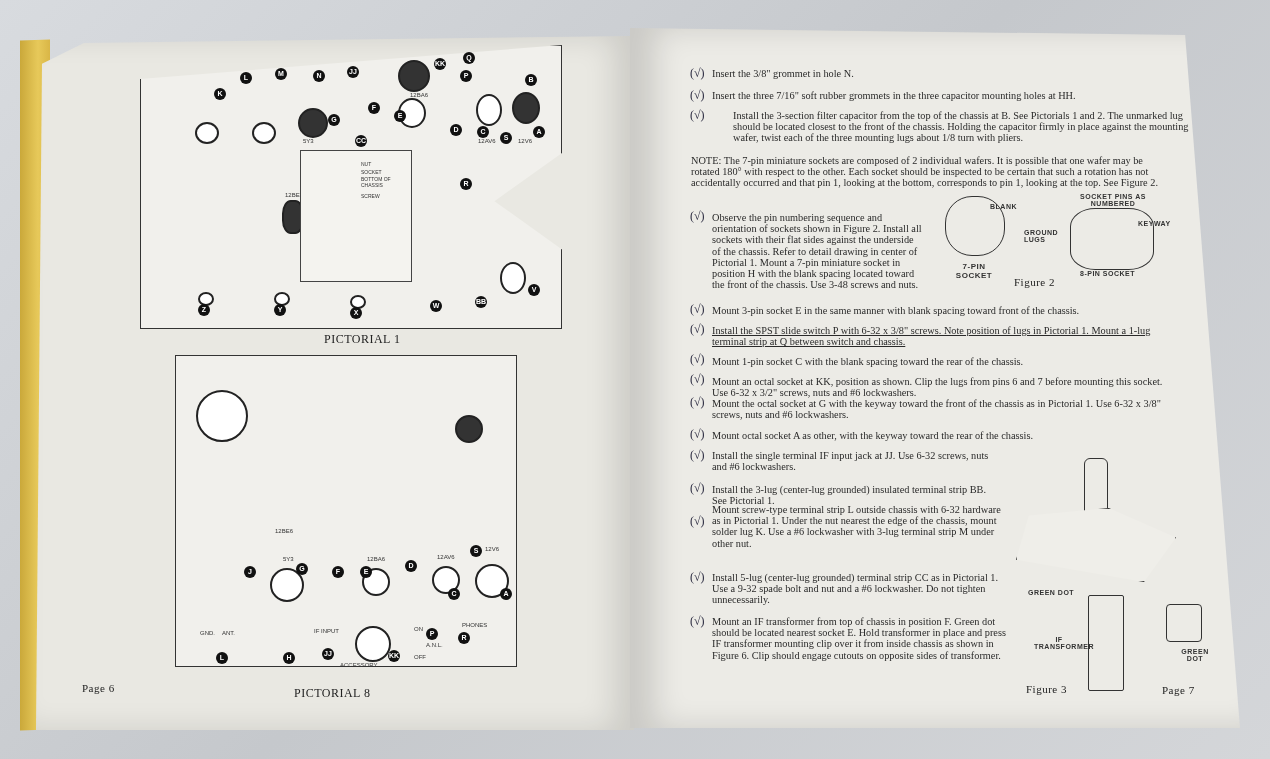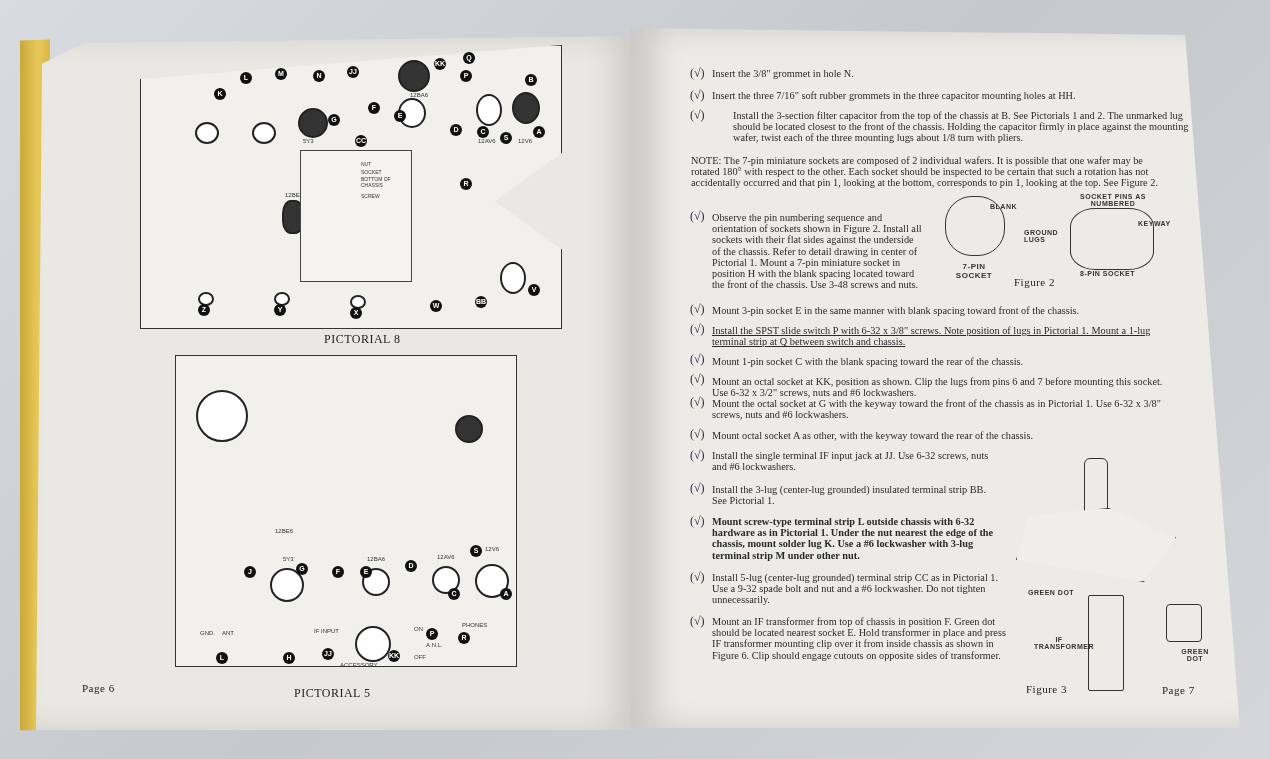--- a/index.html
+++ b/index.html
@@ -83,21 +83,21 @@
 <div class="tube" style="left:410px;top:92px;">12BA6</div>
 <div class="tube" style="left:478px;top:138px;">12AV6</div>
 <div class="tube" style="left:518px;top:138px;">12V6</div>
 <div class="tube" style="left:285px;top:192px;">12BE6</div>
 <div class="detail-box">
   <span style="left:60px;top:10px;">NUT</span>
   <span style="left:60px;top:18px;">SOCKET</span>
   <span style="left:60px;top:25px;width:40px;">BOTTOM OF CHASSIS</span>
   <span style="left:60px;top:42px;">SCREW</span>
 </div>
-<div class="caption" style="left:324px;top:332px;">PICTORIAL 8</div>
+<div class="caption" style="left:324px;top:332px;">PICTORIAL 1</div>
 
 <div class="pict pict2"></div>
 <div class="socket" style="left:196px;top:390px;width:48px;height:48px;"></div>
 <div class="socket dark" style="left:455px;top:415px;width:24px;height:24px;"></div>
 <div class="socket" style="left:270px;top:568px;width:30px;height:30px;"></div>
 <div class="socket" style="left:362px;top:568px;width:24px;height:24px;"></div>
 <div class="socket" style="left:432px;top:566px;width:24px;height:24px;"></div>
 <div class="socket" style="left:475px;top:564px;width:30px;height:30px;"></div>
 <div class="socket" style="left:355px;top:626px;width:32px;height:32px;"></div>
 <div class="tube" style="left:275px;top:528px;">12BE6</div>
@@ -122,21 +122,21 @@
 <div class="tube" style="left:200px;top:630px;">GND.</div>
 <div class="tube" style="left:222px;top:630px;">ANT.</div>
 <div class="tube" style="left:314px;top:628px;">IF INPUT</div>
 <div class="tube" style="left:340px;top:662px;">ACCESSORY</div>
 <div class="tube" style="left:414px;top:626px;">ON</div>
 <div class="tube" style="left:426px;top:642px;">A.N.L.</div>
 <div class="tube" style="left:414px;top:654px;">OFF</div>
 <div class="tube" style="left:462px;top:622px;">PHONES</div>
 
 <div class="caption" style="left:82px;top:682px;font-size:11px;">Page 6</div>
-<div class="caption" style="left:294px;top:686px;">PICTORIAL 5</div>
+<div class="caption" style="left:294px;top:686px;">PICTORIAL 8</div>
 
 <div class="page-right"></div>
 
 <div class="check" style="left:690px;top:66px;">(√)</div>
 <div class="step" style="left:712px;top:68px;width:470px;">Insert the 3/8" grommet in hole N.</div>
 
 <div class="check" style="left:690px;top:88px;">(√)</div>
 <div class="step" style="left:712px;top:90px;width:470px;">Insert the three 7/16" soft rubber grommets in the three capacitor mounting holes at HH.</div>
 
 <div class="check" style="left:690px;top:108px;">(√)</div>
@@ -175,21 +175,21 @@
 <div class="check" style="left:690px;top:427px;">(√)</div>
 <div class="step" style="left:712px;top:430px;width:470px;">Mount octal socket A as other, with the keyway toward the rear of the chassis.</div>
 
 <div class="check" style="left:690px;top:448px;">(√)</div>
 <div class="step" style="left:712px;top:450px;width:290px;">Install the single terminal IF input jack at JJ. Use 6-32 screws, nuts and #6 lockwashers.</div>
 
 <div class="check" style="left:690px;top:481px;">(√)</div>
 <div class="step" style="left:712px;top:484px;width:290px;">Install the 3-lug (center-lug grounded) insulated terminal strip BB. See Pictorial 1.</div>
 
 <div class="check" style="left:690px;top:514px;">(√)</div>
-<div class="step" style="left:712px;top:516px;width:296px;font-weight:bold;">Mount screw-type terminal strip L outside chassis with 6-32 hardware as in Pictorial 1. Under the nut nearest the edge of the chassis, mount solder lug K. Use a #6 lockwasher with 3-lug terminal strip M under other nut.</div>
+<div class="step" style="left:712px;top:504px;width:296px;">Mount screw-type terminal strip L outside chassis with 6-32 hardware as in Pictorial 1. Under the nut nearest the edge of the chassis, mount solder lug K. Use a #6 lockwasher with 3-lug terminal strip M under other nut.</div>
 
 <div class="check" style="left:690px;top:570px;">(√)</div>
 <div class="step" style="left:712px;top:572px;width:296px;">Install 5-lug (center-lug grounded) terminal strip CC as in Pictorial 1. Use a 9-32 spade bolt and nut and a #6 lockwasher. Do not tighten unnecessarily.</div>
 
 <div class="check" style="left:690px;top:614px;">(√)</div>
 <div class="step" style="left:712px;top:616px;width:298px;">Mount an IF transformer from top of chassis in position F. Green dot should be located nearest socket E. Hold transformer in place and press IF transformer mounting clip over it from inside chassis as shown in Figure 6. Clip should engage cutouts on opposite sides of transformer.</div>
 
 <div class="figure" style="left:1084px;top:458px;width:22px;height:58px;border:1.5px solid #333;border-radius:6px;"></div>
 <div class="figure" style="left:1016px;top:508px;width:158px;height:72px;border:1.5px solid #333;background:#efeee9;clip-path:polygon(8% 10%,58% 0,100% 40%,80% 100%,0 70%);"></div>
 <div class="figure" style="left:1088px;top:595px;width:34px;height:94px;border:1.5px solid #333;border-radius:2px;"></div>

